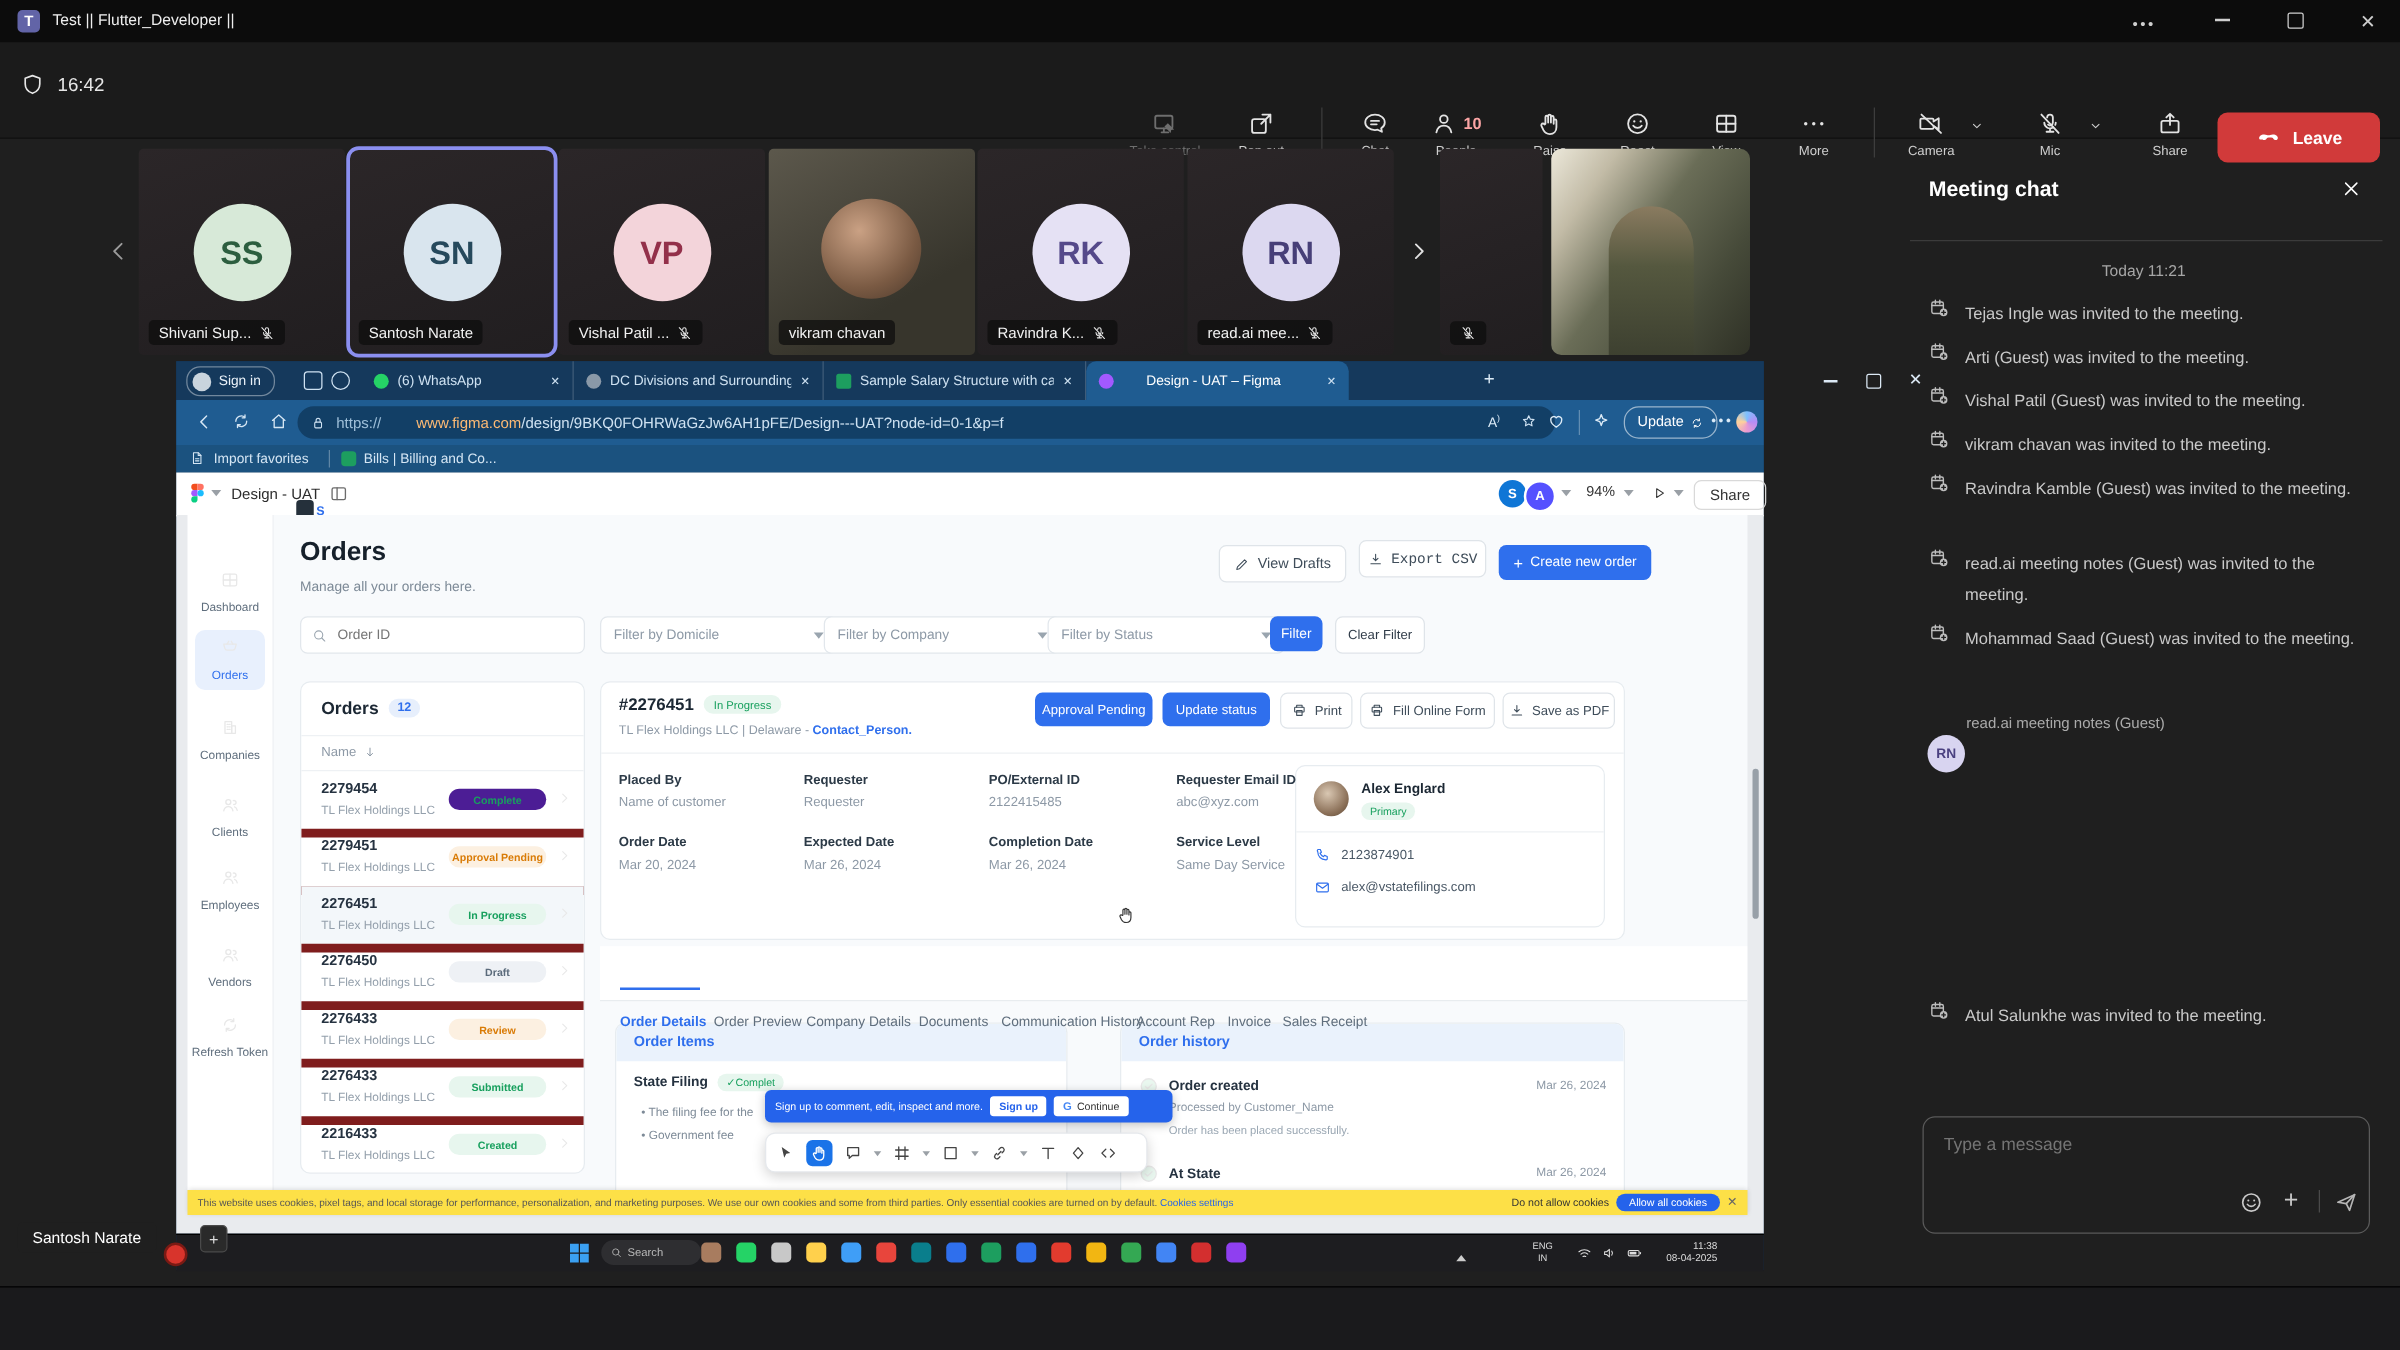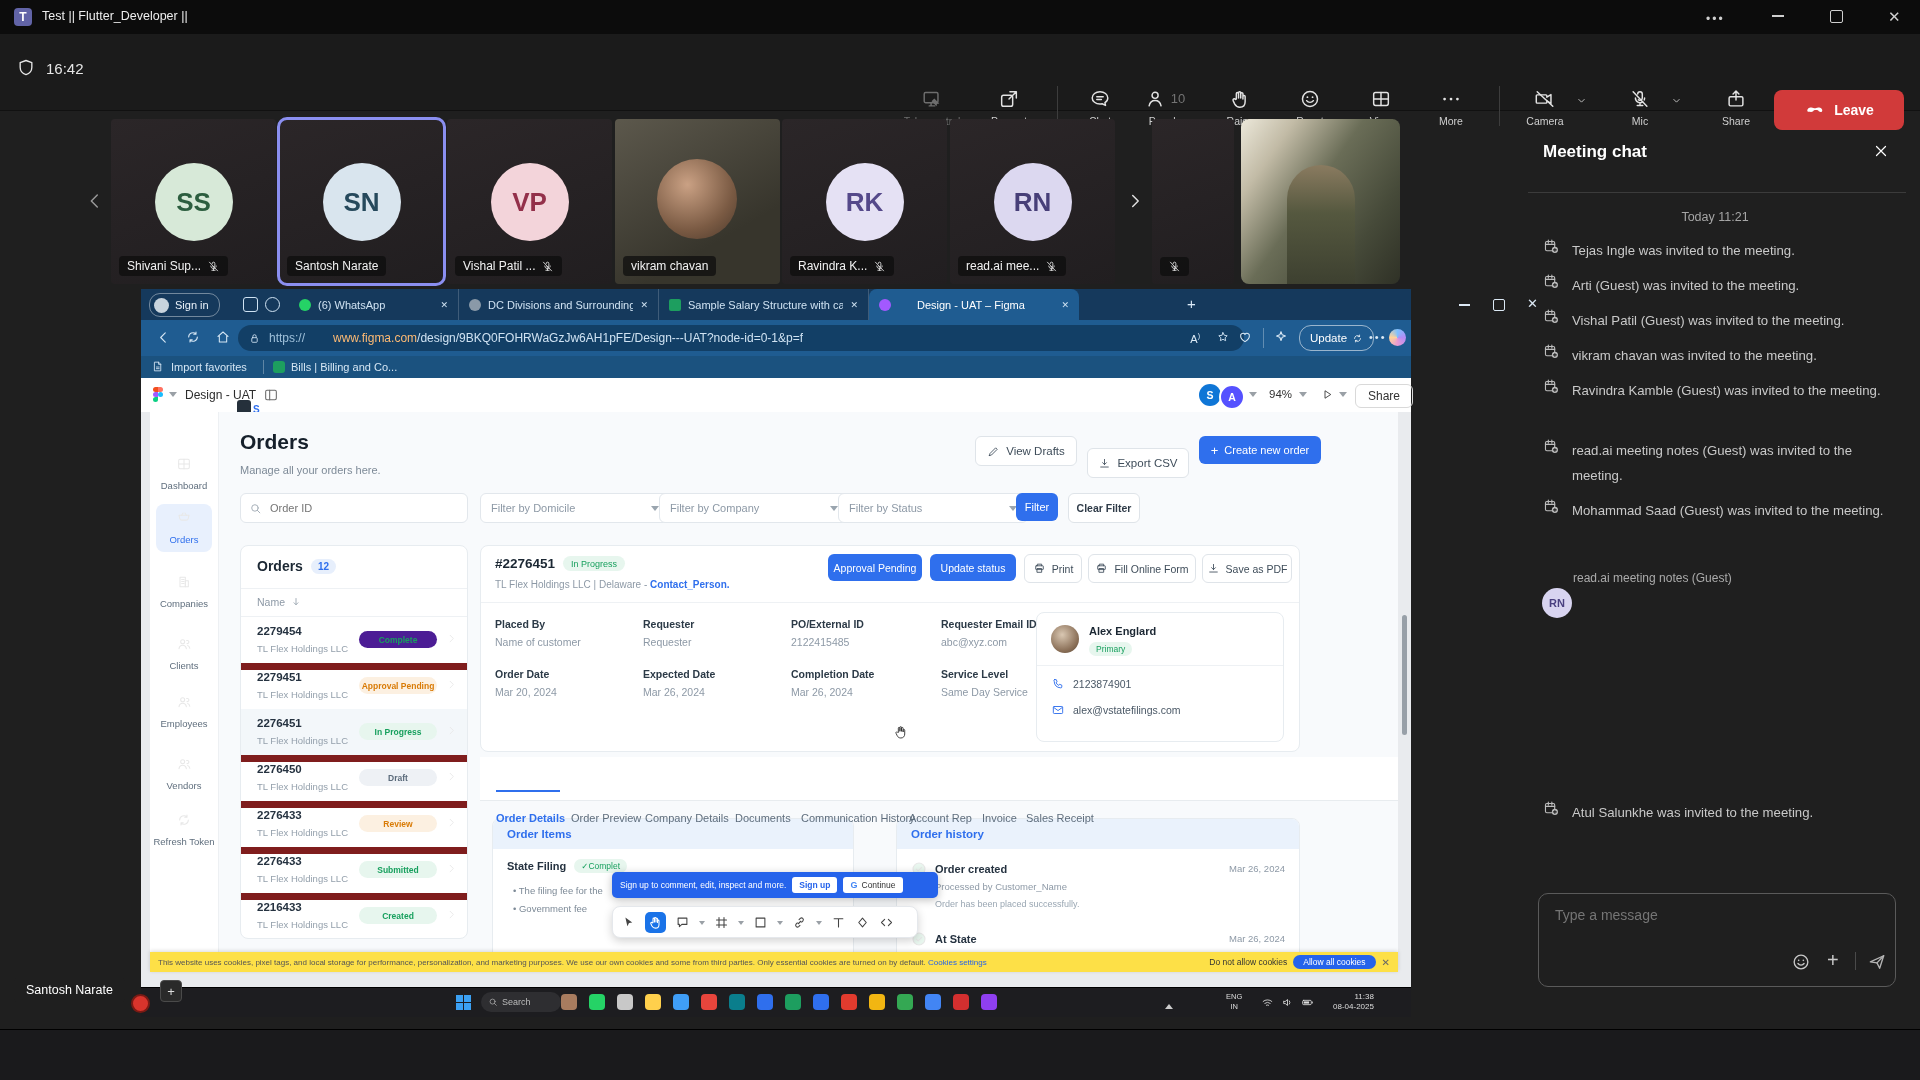--- a/index.html
+++ b/index.html
@@ -94,21 +94,21 @@
           <div style="position: absolute; bottom: -2px; left: 18px; width: 28px; height: 2.5px; background: rgb(255, 255, 255); border-radius: 2px;"></div>
         </div>
         <div class="tbtn" style="left: 1133px;">
           <div class="flex" style="gap: 4px;">
             <span style="color: currentcolor;">
               <svg width="22" height="22" viewBox="0 0 24 24" fill="none" stroke="currentColor" stroke-width="1.6" stroke-linecap="round" stroke-linejoin="round">
                 <circle cx="11" cy="8" r="3.3"></circle>
                 <path d="M4.5 19.5c.8-3.8 3.3-5.8 6.5-5.8s5.7 2 6.5 5.8"></path>
               </svg>
             </span>
-            <span style="font-size: 13px; font-weight: normal; color: #737373;">10</span>
+            <span style="font-size: 13px; font-weight: bold; color: #fca5a5;">10</span>
           </div>
           <span class="lbl">People</span>
         </div>
         <div class="tbtn" style="left: 1208px;">
           <div class="flex" style="gap: 4px;">
             <span style="color: currentcolor;">
               <svg width="22" height="22" viewBox="0 0 24 24" fill="none" stroke="currentColor" stroke-width="1.6" stroke-linecap="round" stroke-linejoin="round">
                 <path d="M8 12V6.2a1.2 1.2 0 012.4 0V11V5.2a1.2 1.2 0 012.4 0V11V6.4a1.2 1.2 0 012.4 0V12v-2.6a1.2 1.2 0 012.4 0V15c0 3.5-2.2 6-5.8 6-2.8 0-4.3-1.2-5.5-3.4L4.6 14c-.6-1 .1-2.2 1.2-2.2.6 0 1.1.3 1.5.8z"></path>
               </svg>
             </span>
@@ -404,21 +404,21 @@
         <div class="abs" style="left:0;top:0;width:68px;height:540px;background:#fff;border-right:1px solid #edf0f3;"></div>
 
         <div class="abs" style="left:90px;top:18px;font-size:21px;font-weight:bold;color:#16202b;">Orders</div>
         <div class="abs" style="left:90px;top:52px;font-size:11px;color:#7d8a97;">Manage all your orders here.</div>
         <div class="abs btn-white" style="left:825px;top:24px;width:100px;height:28px;">
           <span id="vd-icon"><span style="color: rgb(63, 77, 90);"><svg width="13" height="13" viewBox="0 0 24 24" fill="none" stroke="currentColor" stroke-width="1.6" stroke-linecap="round" stroke-linejoin="round">
                   <path d="M4.5 19.5l1-3.8L16 5.2l2.8 2.8L8.3 18.5l-3.8 1z"></path>
                 </svg></span></span>
             <span>View Drafts</span>
         </div>
-        <div class="abs btn-white" style="left:937px;top:36px;width:100px;height:28px;">
+        <div class="abs btn-white" style="left:937px;top:20px;width:100px;height:28px;font-family:Liberation Mono, monospace;">
           <span id="ec-icon"><span style="color: rgb(63, 77, 90);"><svg width="13" height="13" viewBox="0 0 24 24" fill="none" stroke="currentColor" stroke-width="1.6" stroke-linecap="round" stroke-linejoin="round">
                   <path d="M12 4.5V14M8.5 10.5L12 14l3.5-3.5M5 18.5h14"></path>
                 </svg></span></span>
             <span>Export CSV</span>
         </div>
         <div class="abs btn-blue" style="left:1049px;top:24px;width:122px;height:28px;">
           <span style="font-size:13px;">+</span>
             <span>Create new order</span>
         </div>
 
@@ -438,21 +438,21 @@
             <span style="border:4px solid transparent;border-top:5px solid #9aa5af;margin-top:4px;"></span>
         </div>
         <div class="drop" style="left:688px;top:81px;width:168px;">
           <span>Filter by Status</span>
             <span style="border:4px solid transparent;border-top:5px solid #9aa5af;margin-top:4px;"></span>
         </div>
         <div class="abs btn-blue" style="left:866px;top:81px;width:42px;height:28px;">
           <span>Filter</span>
         </div>
         <div class="abs btn-white" style="left:918px;top:81px;width:70px;height:28px;">
-          <span style="font-weight:bold;font-size:10.5px;color:#2f3b48;">Clear Filter</span>
+          <span style="font-weight:normal;font-size:10.5px;color:#2f3b48;">Clear Filter</span>
         </div>
 
         <div class="abs" style="left:90px;top:133px;width:226px;height:392px;background:#fff;border:1px solid #e7ecf0;border-radius:8px;overflow:hidden;">
           <div class="abs flex" style="left:16px;top:12px;gap:8px;">
             <span style="font-size:14px;font-weight:bold;color:#1b2733;">Orders</span>
             <span class="pill" style="background:#e7effc;color:#2f6fed;font-size:10px;padding:2px 7px;">12</span>
           </div>
           <div class="abs" style="left:0;top:42px;width:226px;height:1px;background:#eef1f4;"></div>
           <div class="abs flex" style="left:16px;top:50px;gap:5px;">
             <span style="font-size:10.5px;color:#8d99a6;">Name</span>

